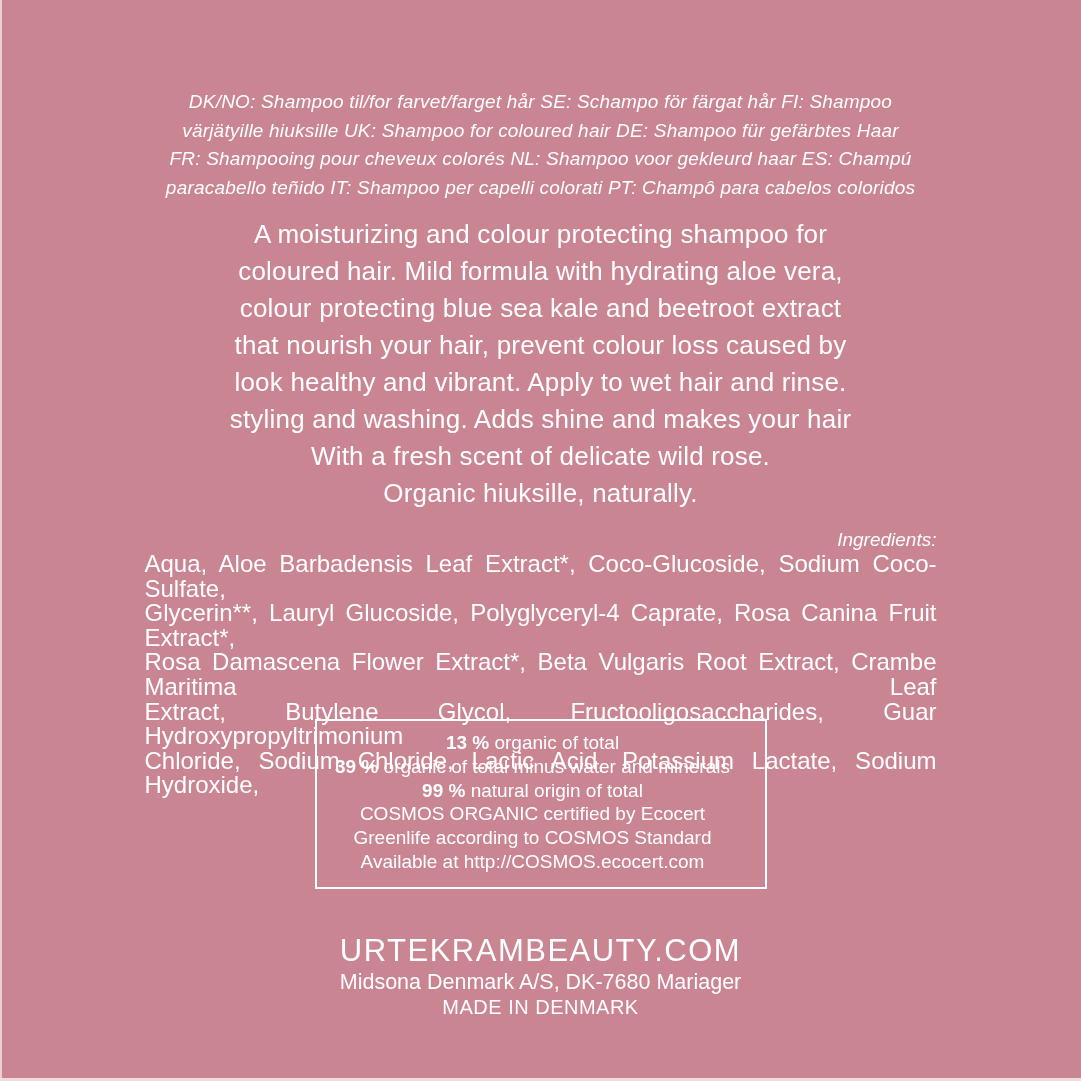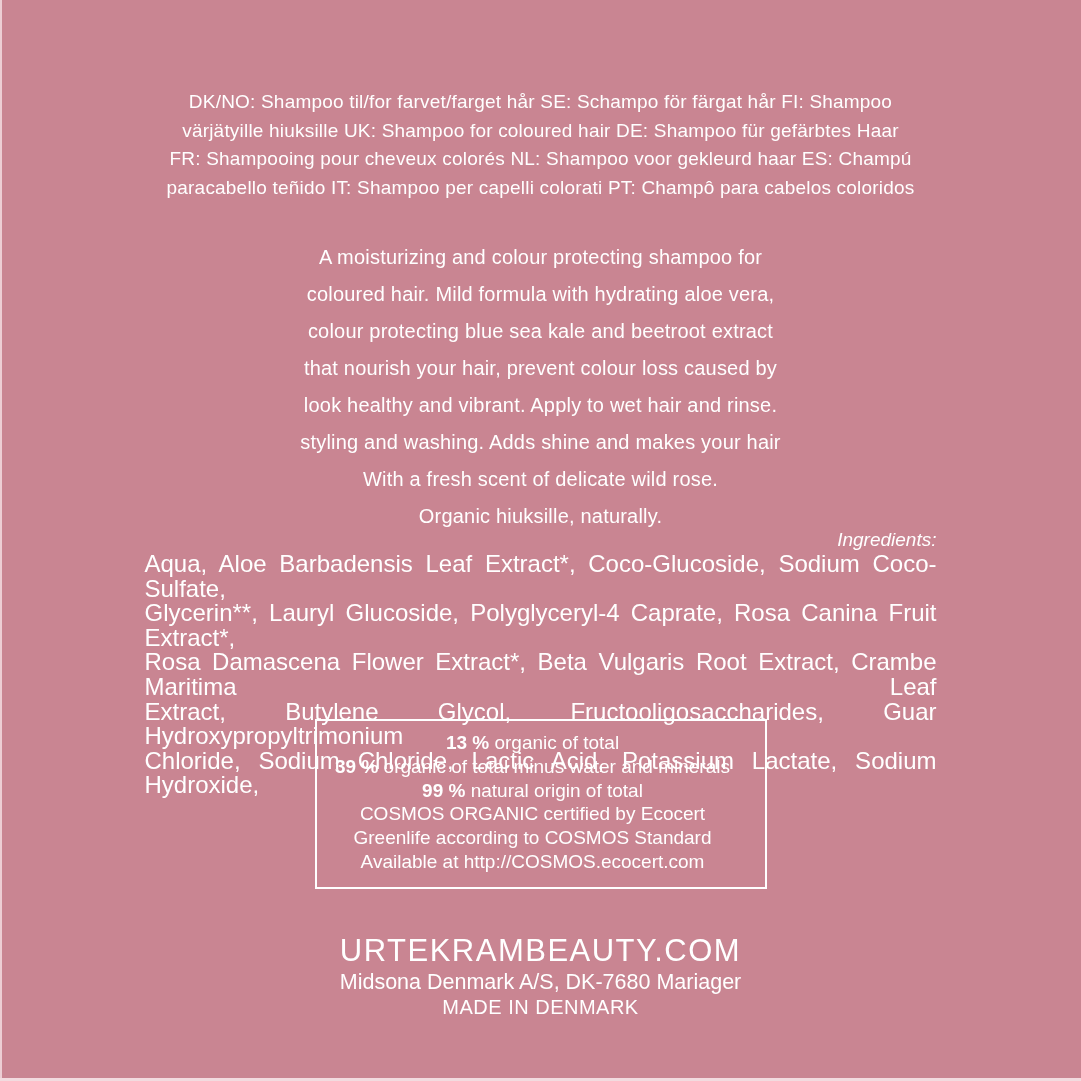--- a/index.html
+++ b/index.html
@@ -22,32 +22,32 @@
   
   .langs {
     position: absolute;
     top: 88px;
     left: 0;
     right: 0;
     text-align: center;
     font-size: 19px;
     line-height: 28.5px;
     letter-spacing: 0.2px;
+    font-style: italic;
   }
   
   .description {
     position: absolute;
     top: 216px;
     left: 0;
     right: 0;
     text-align: center;
-    font-size: 20px;
+    font-size: 26px;
     line-height: 37px;
     letter-spacing: 0.2px;
-    margin-top: 23px;
   }
   
   .ingredients {
     position: absolute;
     top: 527px;
     left: 50%;
     transform: translateX(-50%);
     width: 792px;
   }
   .ingredients-heading {

